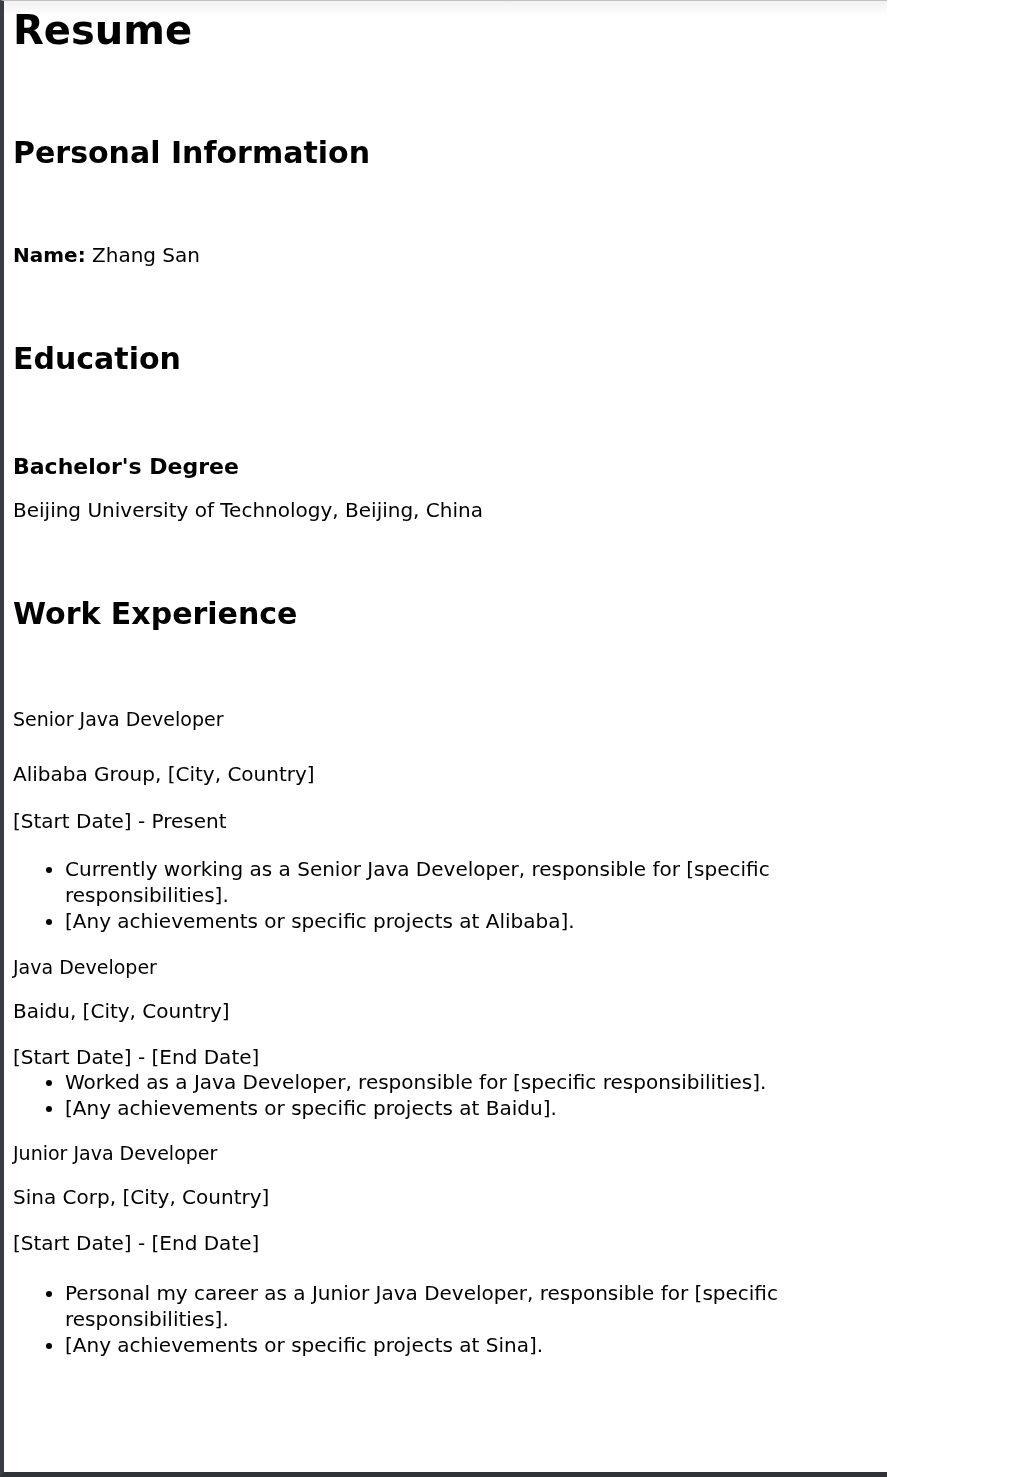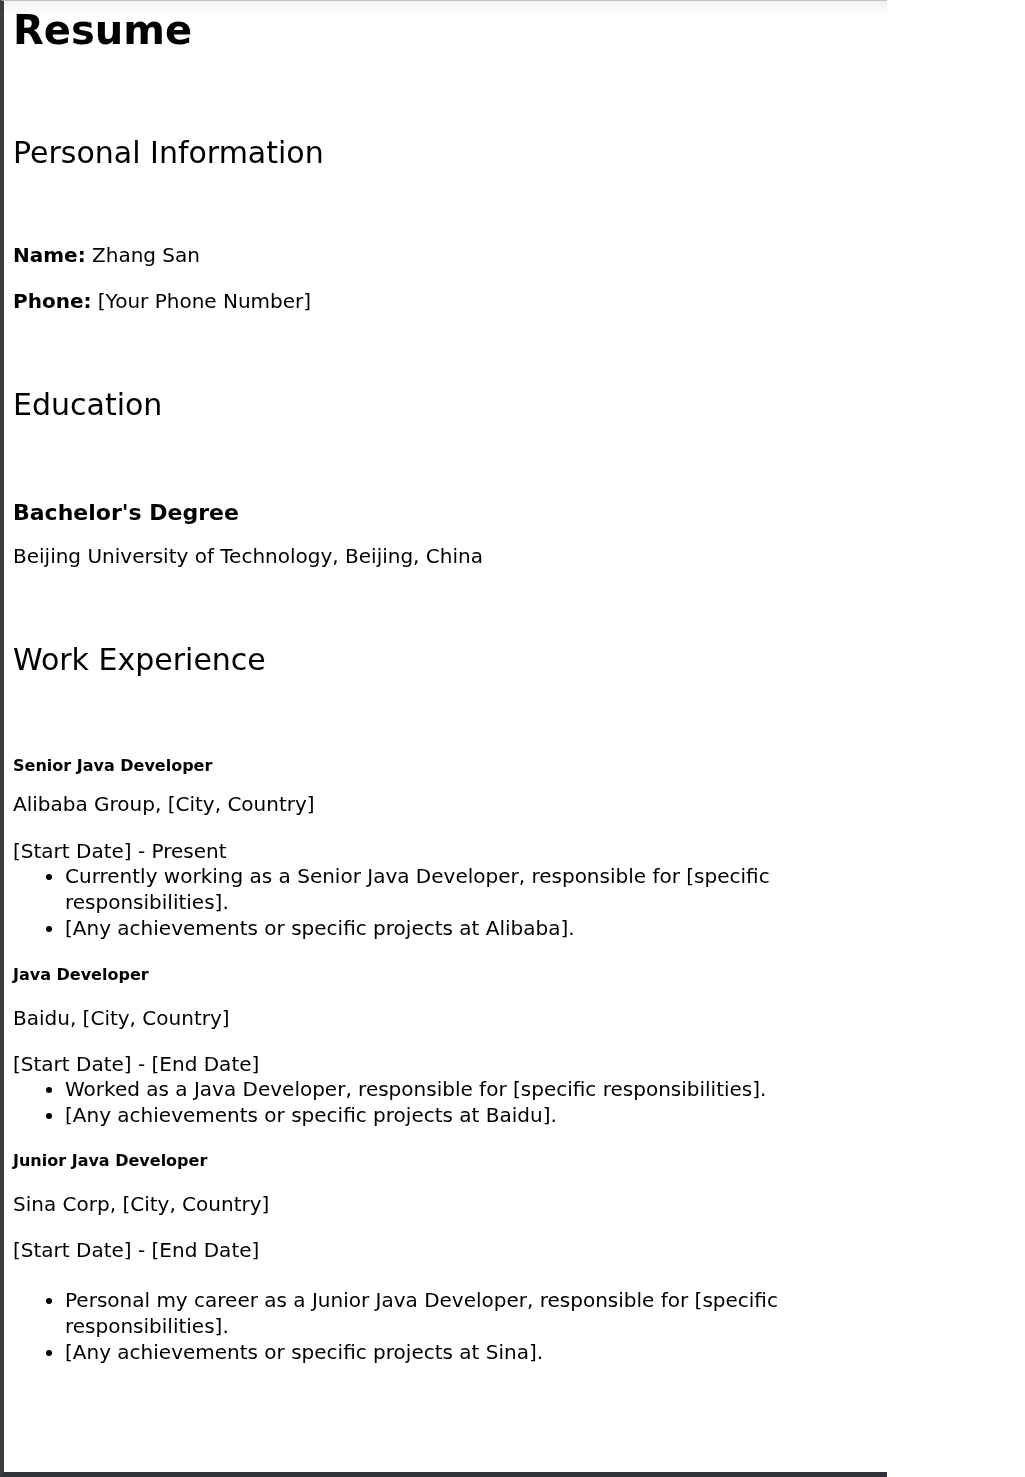--- a/index.html
+++ b/index.html
@@ -16,57 +16,53 @@
     height: 1477px;
     border-top: 1px solid #c2c2c2;
     border-left: 4px solid #393c40;
     border-bottom: 5px solid #303337;
     background: linear-gradient(180deg, #f2f2f2 0px, #ffffff 16px);
     padding: 0 10px 0 9px;
     overflow: hidden;
   }
   h1, h2, h3, h4, p, ul { margin: 0; padding: 0; font-weight: normal; }
   h1 { font-size: 40px; line-height: 47px; font-weight: bold; margin-top: 6px; }
-  h2 { font-size: 30px; line-height: 35px; font-weight: normal; }
+  h2 { font-size: 30px; line-height: 35px; font-weight: bold; }
   h3 { font-size: 22px; line-height: 27px; font-weight: bold; }
-  h4 { font-size: 16px; line-height: 23px; font-weight: bold; }
+  h4 { font-size: 19px; line-height: 23px; font-weight: normal; }
   p  { font-size: 20px; line-height: 23px; }
   strong { font-weight: bold; }
   ul { list-style: disc; padding-left: 52px; }
   li { font-size: 20px; line-height: 26px; }
 </style>
 </head>
 <body>
 
 <div class="page">
 
   <h1>Resume</h1>
 
   <h2 style="margin-top:81px">Personal Information</h2>
 
   <p style="margin-top:74px">
     <strong>Name:</strong>
     <span>Zhang San</span>
   </p>
-  <p style="margin-top:23px">
-    <strong>Phone:</strong>
-    <span>[Your Phone Number]</span>
-  </p>
 
   <h2 style="margin-top:74px">Education</h2>
 
   <h3 style="margin-top:77px">Bachelor's Degree</h3>
   <p style="margin-top:19px">Beijing University of Technology, Beijing, China</p>
 
   <h2 style="margin-top:74px">Work Experience</h2>
 
   <h4 style="margin-top:77px">Senior Java Developer</h4>
-  <p style="margin-top:16px">Alibaba Group, [City, Country]</p>
+  <p style="margin-top:32px">Alibaba Group, [City, Country]</p>
   <p style="margin-top:24px">[Start Date] - Present</p>
-  <ul style="">
+  <ul style="margin-top:23px">
     <li>Currently working as a Senior Java Developer, responsible for [specific responsibilities].</li>
     <li>[Any achievements or specific projects at Alibaba].</li>
   </ul>
 
   <h4 style="margin-top:22px">Java Developer</h4>
   <p style="margin-top:21px">Baidu, [City, Country]</p>
   <p style="margin-top:23px">[Start Date] - [End Date]</p>
   <ul style="">
     <li>Worked as a Java Developer, responsible for [specific responsibilities].</li>
     <li>[Any achievements or specific projects at Baidu].</li>

